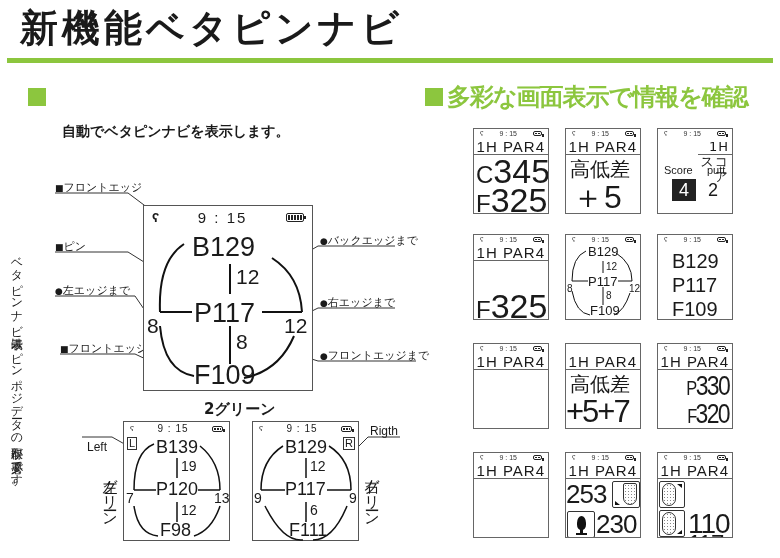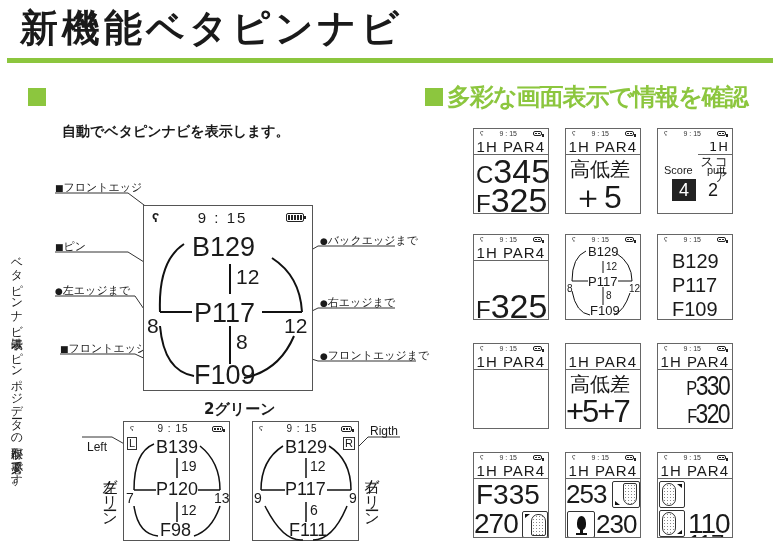--- a/index.html
+++ b/index.html
@@ -309,28 +309,20 @@
 
 <div class="mini" style="left:473px;top:452px;">
   <div class="sb">
       <span>ʕ</span>
       <span>9 : 15</span>
       <span class="batt" style="width:9px;height:5px;border-width:1px;margin-top:2px;">
         <i></i>
       </span>
     </div>
   <div class="hd">1H PAR4</div>
-  <div class="body">
-    <div class="abs" style="left:2px;top:0;font-size:28px;line-height:30px;">F335</div>
-    <div class="abs" style="left:0;top:30px;font-size:28px;line-height:28px;letter-spacing:-1px;">270</div>
-    <div class="abs" style="left:48px;top:31px;width:26px;height:27px;border:1px solid #333;border-radius:2px;">
-      <div class="abs" style="left:8px;top:2px;width:15px;height:22px;border:1px solid #333;border-radius:7px 7px 2px 2px;background:radial-gradient(#888 30%,transparent 31%) 0 0/3px 3px;"></div>
-      <div class="abs" style="left:2px;top:2px;width:0;height:0;border-left:5px solid #111;border-bottom:4px solid transparent;"></div>
-    </div>
-  </div>
 </div>
 
 <div class="mini" style="left:565px;top:452px;">
   <div class="sb">
       <span>ʕ</span>
       <span>9 : 15</span>
       <span class="batt" style="width:9px;height:5px;border-width:1px;margin-top:2px;">
         <i></i>
       </span>
     </div>

